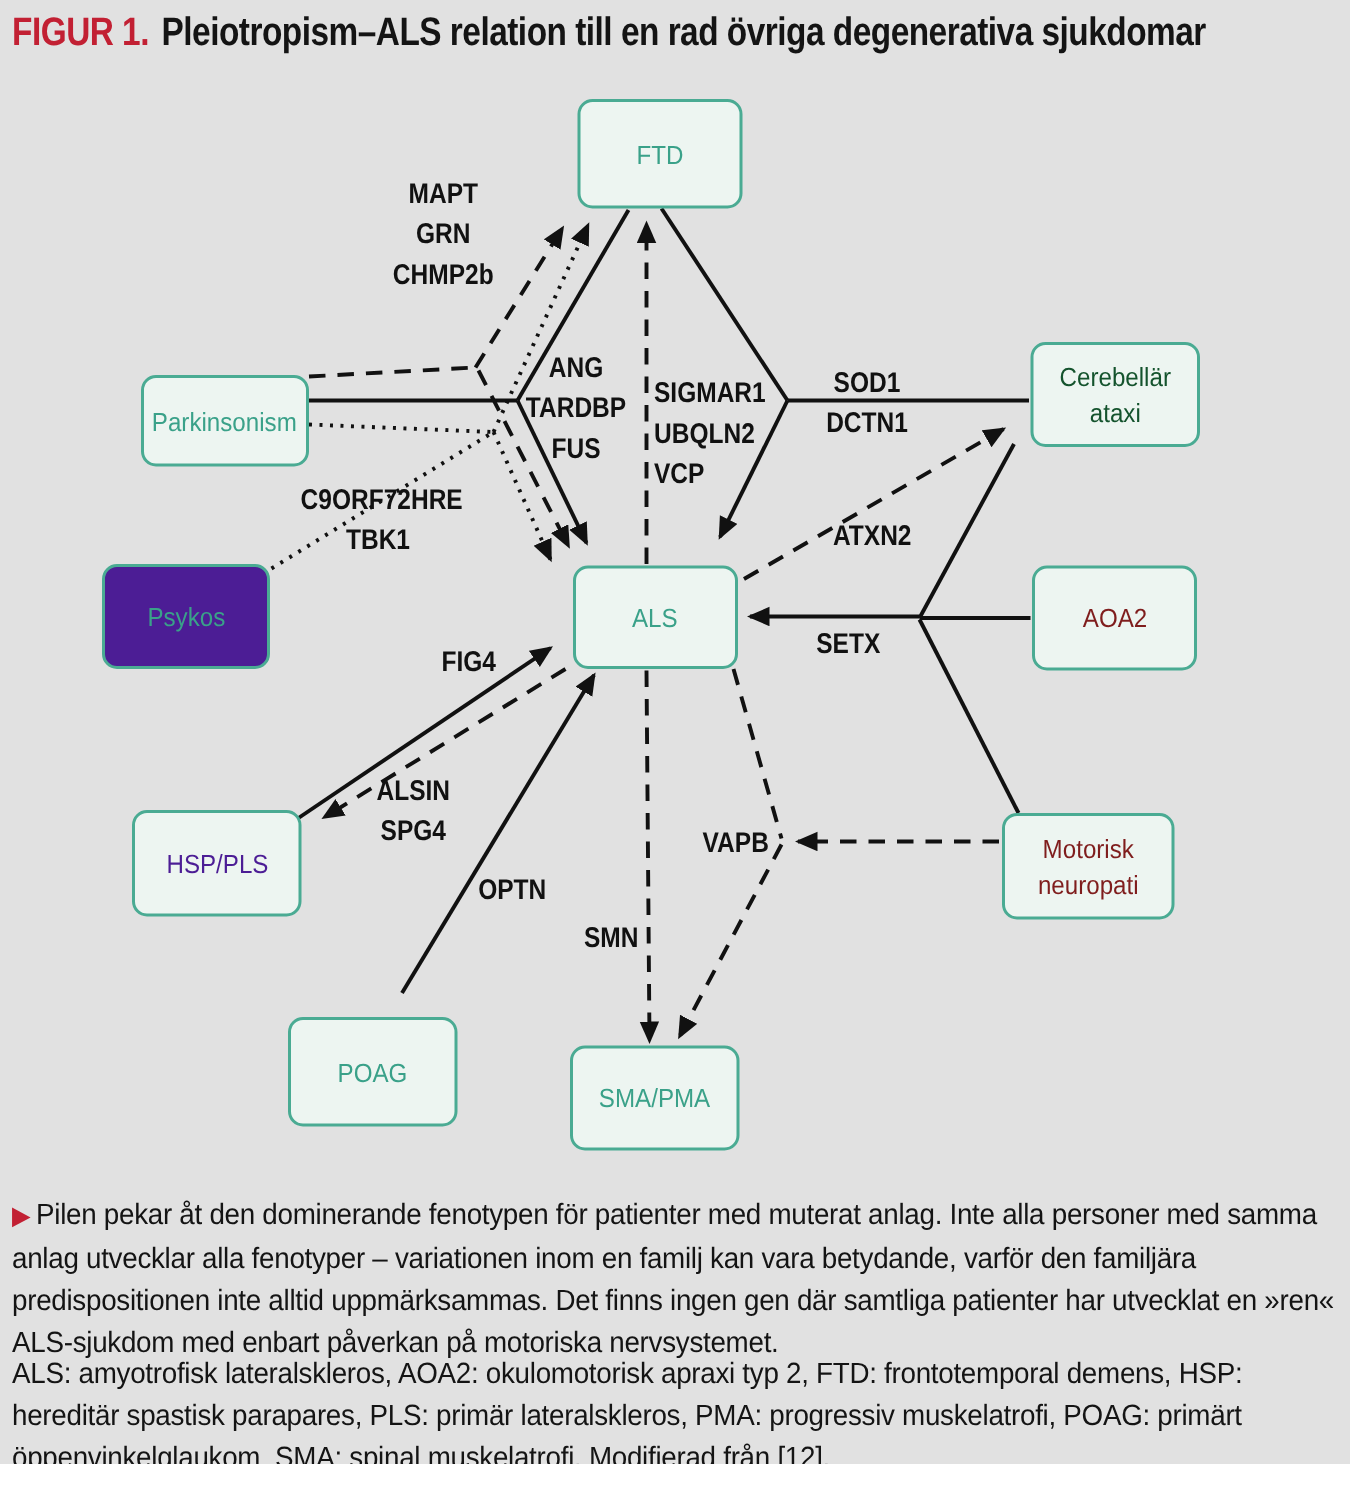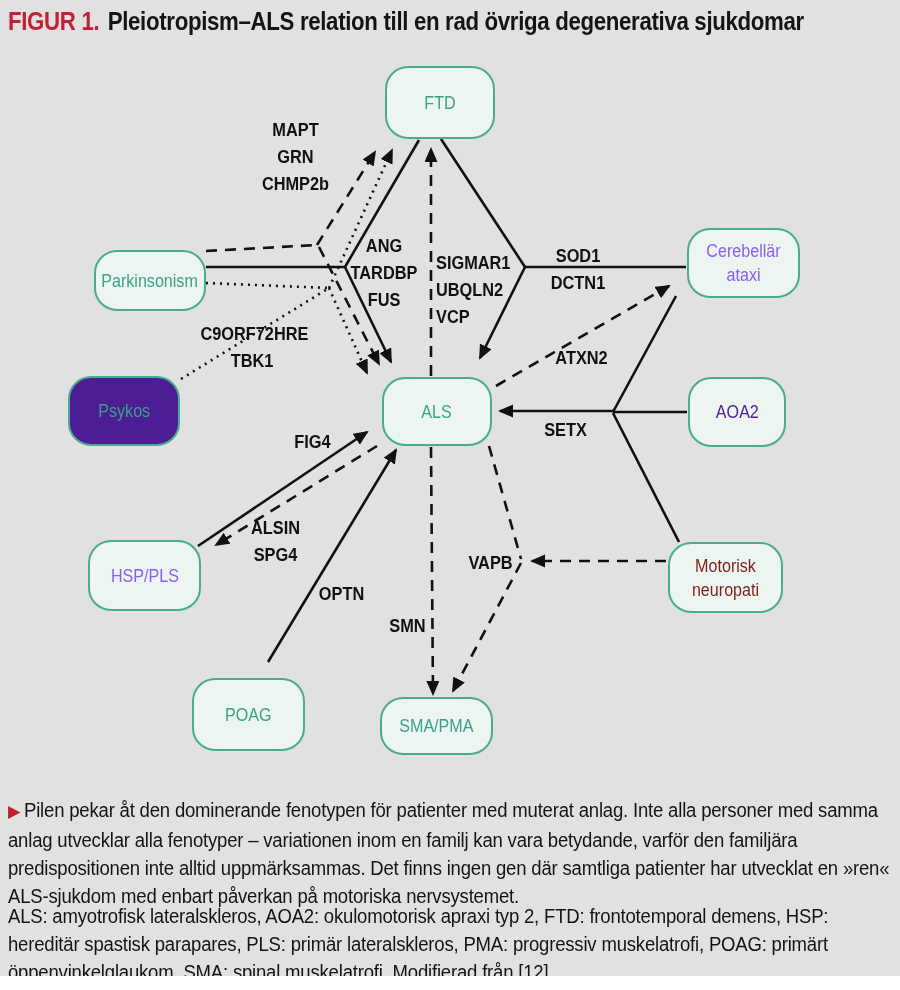--- a/index.html
+++ b/index.html
@@ -12,21 +12,21 @@
   .title{
     position:absolute;left:8px;top:6px;white-space:nowrap;
     font-size:26.5px;font-weight:bold;letter-spacing:-0.4px;
     transform:scaleX(0.84);transform-origin:0 50%;
   }
   .title-red{color:#c22033;margin-right:10px;}
   #diagram{position:absolute;left:0;top:0;width:900px;height:785px;}
   #edges-svg{position:absolute;left:0;top:0;z-index:1;}
   .node{
     position:absolute;z-index:3;box-sizing:border-box;
-    background:#edf5f1;border:2px solid #4aab93;border-radius:23px;
+    background:#edf5f1;border:2px solid #4aab93;border-radius:10px;
     display:flex;align-items:center;justify-content:center;
     color:#3aa189;font-size:17.5px;line-height:24px;text-align:center;
   }
   .node > span{display:block;transform:scaleX(0.92);}
   .glabel{
     position:absolute;z-index:2;
     font-weight:bold;font-size:19px;line-height:27px;
     color:#111;text-align:center;transform:scaleX(0.86);
     white-space:nowrap;
   }
@@ -89,36 +89,36 @@
       </svg>
   <div class="node" style="left: 385px; top: 66px; width: 110px; height: 73px; background: rgb(237, 245, 241); border-color: rgb(74, 171, 147); color: rgb(58, 161, 137);">
         <span>FTD</span>
       </div>
       <div class="node" style="left: 94px; top: 238px; width: 112px; height: 61px; background: rgb(237, 245, 241); border-color: rgb(74, 171, 147); color: rgb(58, 161, 137); margin-top: 12px;">
         <span>Parkinsonism</span>
       </div>
       <div class="node" style="left: 68px; top: 376px; width: 112px; height: 70px; background: #4c1d95; border-color: rgb(74, 171, 147); color: rgb(58, 161, 137);">
         <span>Psykos</span>
       </div>
-      <div class="node" style="left: 88px; top: 540px; width: 113px; height: 71px; background: rgb(237, 245, 241); border-color: rgb(74, 171, 147); color: #8b5cf6;">
+      <div class="node" style="left: 88px; top: 540px; width: 113px; height: 71px; background: rgb(237, 245, 241); border-color: rgb(74, 171, 147); color: #4c1d95;">
         <span>HSP/PLS</span>
       </div>
       <div class="node" style="left: 192px; top: 660px; width: 113px; height: 73px; background: rgb(237, 245, 241); border-color: rgb(74, 171, 147); color: rgb(58, 161, 137); margin-top: 18px;">
         <span>POAG</span>
       </div>
-      <div class="node" style="left: 380px; top: 697px; width: 113px; height: 58px; background: rgb(237, 245, 241); border-color: rgb(74, 171, 147); color: rgb(58, 161, 137);">
+      <div class="node" style="left: 380px; top: 697px; width: 113px; height: 70px; background: rgb(237, 245, 241); border-color: rgb(74, 171, 147); color: rgb(58, 161, 137);">
         <span>SMA/PMA</span>
       </div>
       <div class="node" style="left: 382px; top: 377px; width: 110px; height: 69px; background: rgb(237, 245, 241); border-color: rgb(74, 171, 147); color: rgb(58, 161, 137);">
         <span>ALS</span>
       </div>
-      <div class="node" style="left: 687px; top: 228px; width: 113px; height: 70px; background: rgb(237, 245, 241); border-color: rgb(74, 171, 147); color: #8b5cf6;">
+      <div class="node" style="left: 687px; top: 228px; width: 113px; height: 70px; background: rgb(237, 245, 241); border-color: rgb(74, 171, 147); color: #14532d;">
         <span>Cerebellär ataxi</span>
       </div>
-      <div class="node" style="left: 688px; top: 377px; width: 98px; height: 70px; background: rgb(237, 245, 241); border-color: rgb(74, 171, 147); color: #4c1d95;">
+      <div class="node" style="left: 688px; top: 377px; width: 110px; height: 70px; background: rgb(237, 245, 241); border-color: rgb(74, 171, 147); color: #7f1d1d;">
         <span>AOA2</span>
       </div>
       <div class="node" style="left: 668px; top: 542px; width: 115px; height: 71px; background: rgb(237, 245, 241); border-color: rgb(74, 171, 147); color: #7f1d1d;">
         <span>Motorisk neuropati</span>
       </div>
       <div class="glabel" style="left: 233px; top: 116px; width: 125px;">
         <div>MAPT</div>
         <div>GRN</div>
         <div>CHMP2b</div>
       </div>

